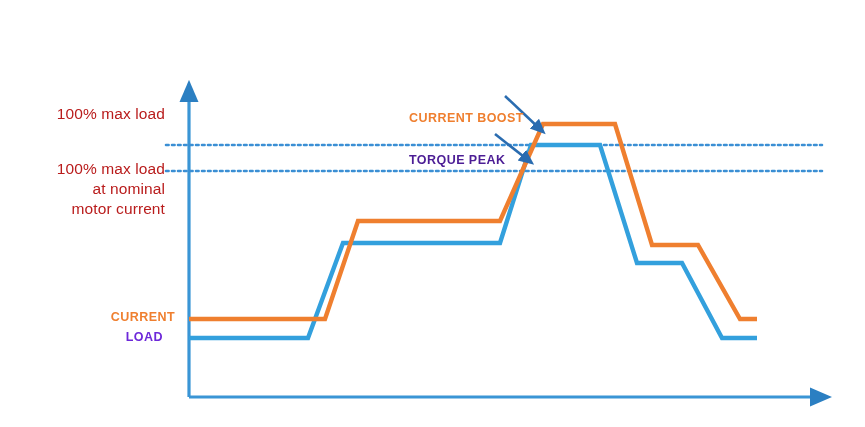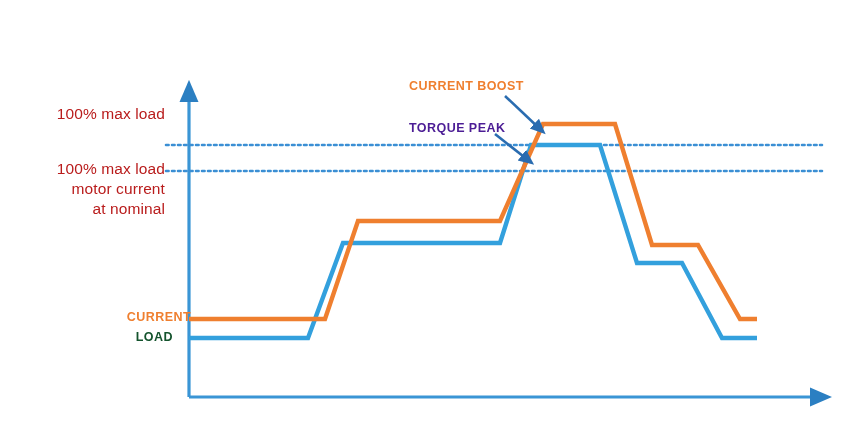--- a/index.html
+++ b/index.html
@@ -46,50 +46,51 @@
   .axis-label-line {
     display: block;
     white-space: nowrap;
   }
   .callout {
     position: absolute;
     font-weight: bold;
     font-size: 12.5px;
     letter-spacing: 0.45px;
     white-space: nowrap;
+    margin-top: 32px;
   }
   #callout-current-boost {
     left: 409px;
     top: 79px;
     color: #ef7f2f;
   }
   #callout-torque-peak {
     left: 409px;
     top: 121px;
     color: #4c1d95;
   }
   .series-label {
     position: absolute;
     font-weight: bold;
     font-size: 12.5px;
     letter-spacing: 0.45px;
     text-align: right;
     white-space: nowrap;
   }
   #series-label-current {
-    left: 76px;
+    left: 60px;
     top: 310px;
     width: 115px;
     color: #ef7f2f;
   }
   #series-label-load {
-    left: 58px;
+    left: 48px;
     top: 330px;
     width: 115px;
-    color: #14532d;
+    color: #6d28d9;
   }
 </style>
 </head>
 <body>
 
 <div id="stage">
 
   <svg id="chart-svg" viewBox="0 0 865 427">
     <defs>
       <marker id="arrowhead-axis" markerWidth="7" markerHeight="7" refX="3.2" refY="3" orient="auto">
@@ -119,22 +120,22 @@
       <line x1="495" y1="134" x2="528" y2="160" stroke="#2a6cb0" stroke-width="2.6" marker-end="url(#arrowhead-callout)"></line>
     </g>
   </svg>
 
   <div class="axis-label-block" id="label-boost-block">
     <span class="axis-label-line">100% max load</span>
   </div>
 
   <div class="axis-label-block" id="label-nominal-block">
     <span class="axis-label-line">100% max load</span>
+    <span class="axis-label-line">at nominal</span>
     <span class="axis-label-line">motor current</span>
-    <span class="axis-label-line">at nominal</span>
   </div>
 
   <div class="callout" id="callout-current-boost">CURRENT BOOST</div>
   <div class="callout" id="callout-torque-peak">TORQUE PEAK</div>
 
   <div class="series-label" id="series-label-current">CURRENT</div>
   <div class="series-label" id="series-label-load">LOAD</div>
 
 </div>
 

